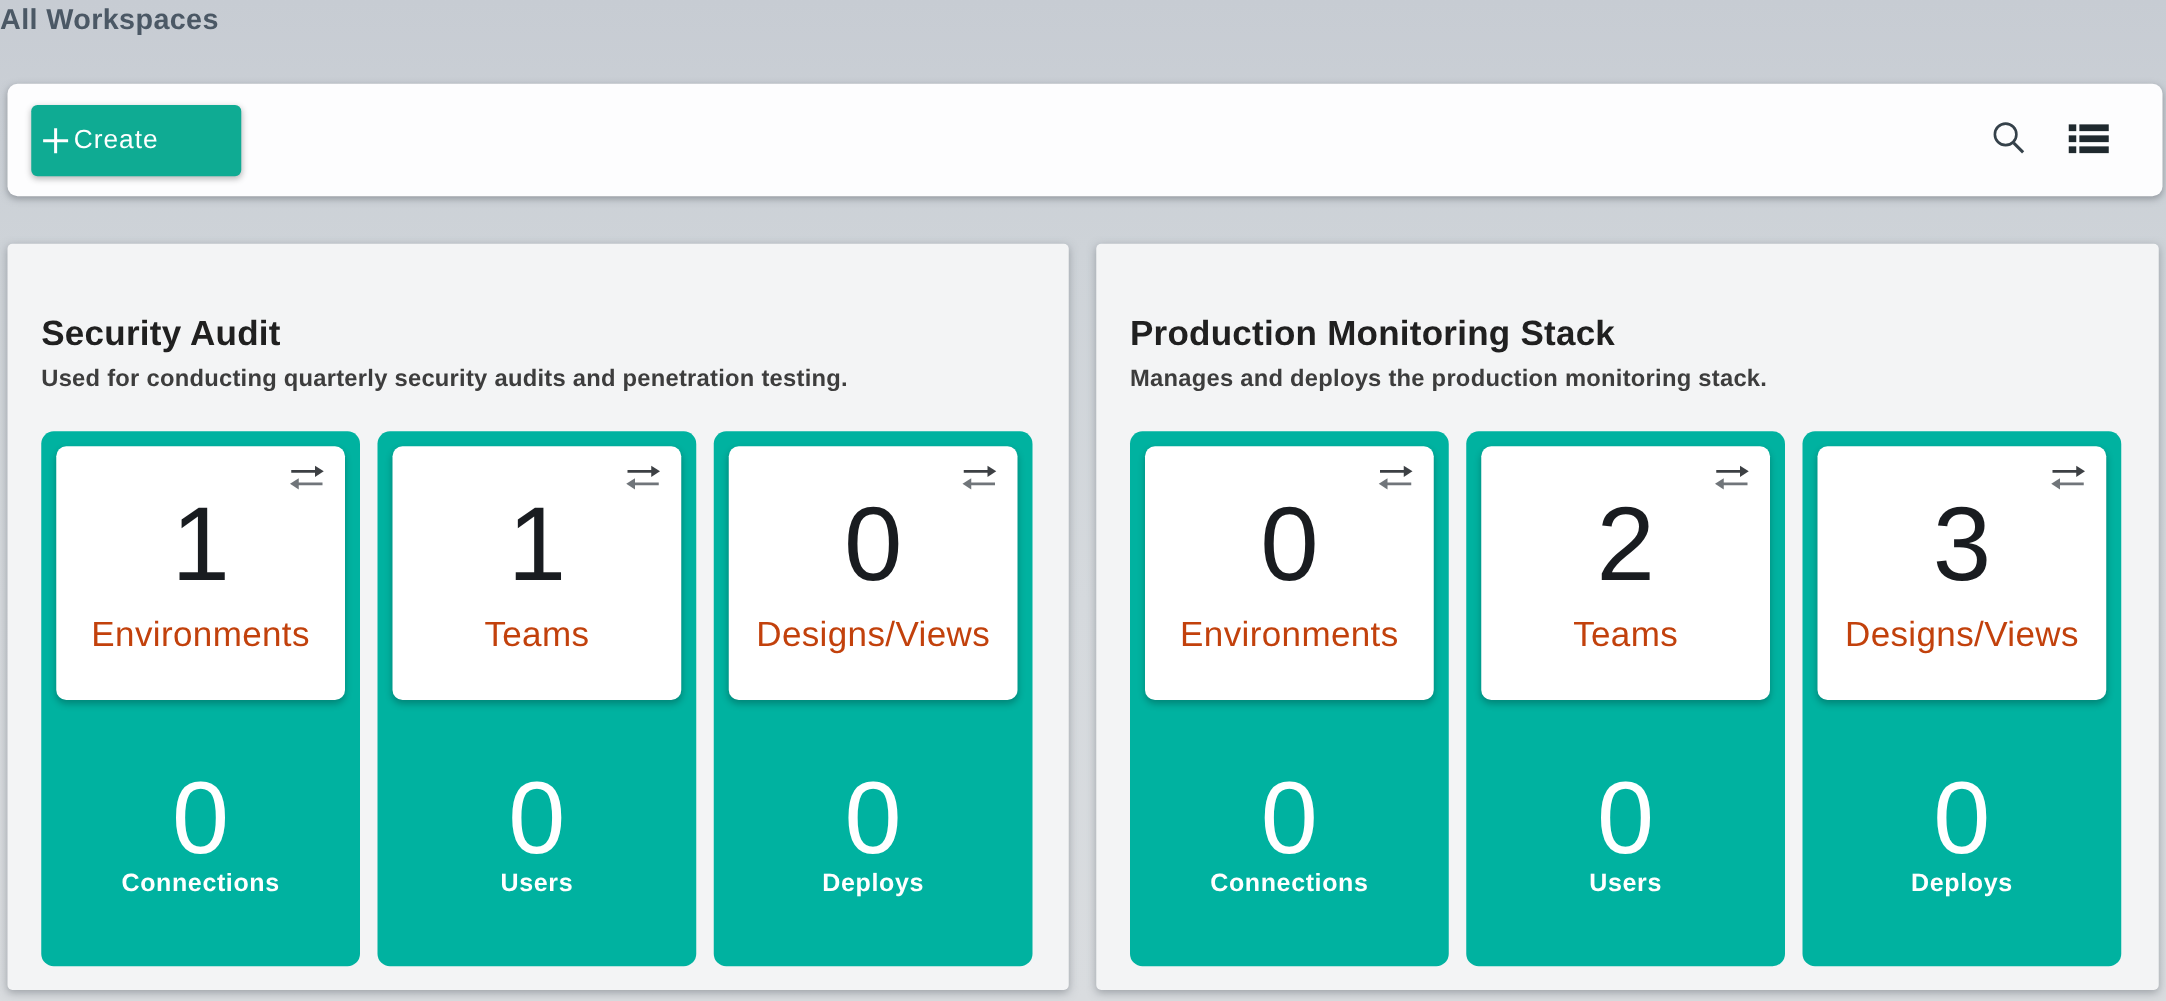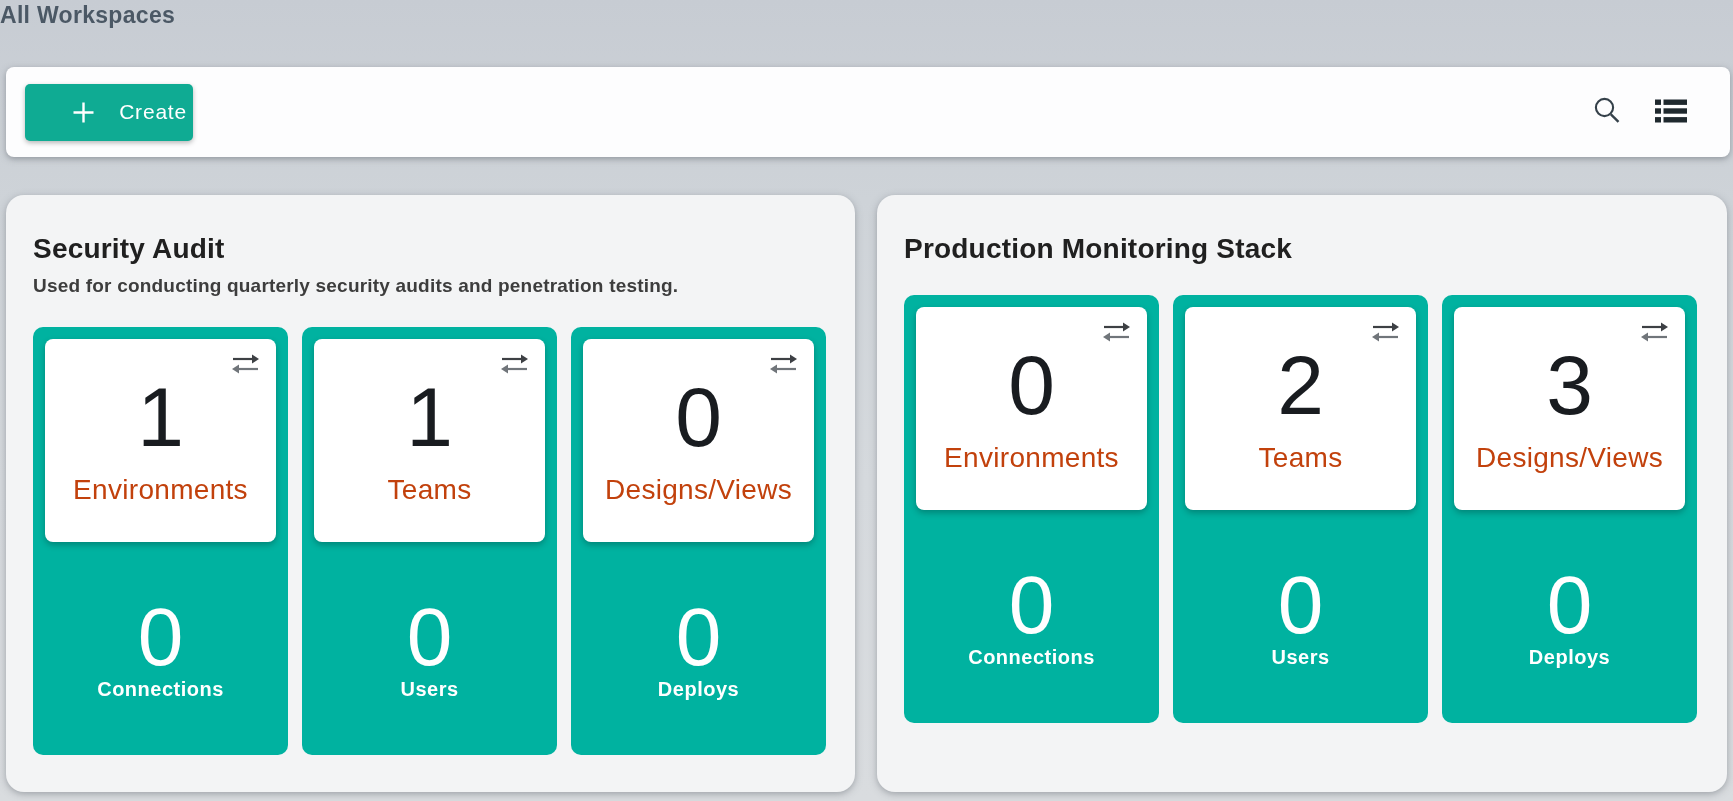--- a/index.html
+++ b/index.html
@@ -19,35 +19,35 @@
   .toolbar{
     position:absolute;left:6px;top:67px;width:1724px;height:90px;
     background:#fdfdfe;border-radius:8px;
     box-shadow:0 2px 6px rgba(96,102,110,.55);
     display:flex;align-items:center;
   }
   .create-btn{
     margin-left:19px;width:168px;height:57px;
     background:#0fab93;border:none;border-radius:5px;
     box-shadow:0 2px 5px rgba(0,0,0,.28);
-    display:flex;align-items:center;justify-content:flex-end;gap:22px;
+    display:flex;align-items:center;justify-content:flex-start;gap:1px;
     color:#fff;cursor:pointer;
   }
   .create-btn .plus{display:flex;align-items:center;}
   .create-btn .create-label{font-size:21px;letter-spacing:.8px;font-family:"Liberation Sans",sans-serif;}
   .toolbar-spacer{flex:1;}
   .icon-btn{background:none;border:none;padding:0;cursor:pointer;display:flex;align-items:center;}
   .search-btn{margin-right:31px;}
   .list-btn{margin-right:42px;}
   
   .card{
     position:absolute;top:195px;height:597px;
-    background:#f3f4f5;border-radius:18px;
+    background:#f3f4f5;border-radius:4px;
     box-shadow:0 2px 7px rgba(100,106,114,.5);
-    padding:0 27px;box-sizing:border-box;
+    padding:18px 27px;box-sizing:border-box;
   }
   .card.first{left:6px;width:849px;}
   .card.second{left:877px;width:850px;}
   .ws-title{
     margin:38px 0 0 0;
     font-size:28px;font-weight:600;color:#202020;letter-spacing:.2px;
   }
   .ws-desc{
     margin:10px 0 0 0;
     font-size:19px;font-weight:700;color:#3d3d3d;letter-spacing:.2px;
@@ -179,20 +179,21 @@
           <div class="num">0</div>
           <div class="lbl">Deploys</div>
         </div>
       </div>
 
     </div>
   </section>
 
   <section class="card second">
     <h2 class="ws-title">Production Monitoring Stack</h2>
+    <p class="ws-desc">Manages and deploys the production monitoring stack.</p>
     <div class="tiles">
 
       <div class="tile">
         <div class="tile-top">
           <span class="transfer">
             <svg width="31" height="22" viewBox="0 0 31 22">
               <line x1="3" y1="6" x2="23" y2="6" stroke="#3d4044" stroke-width="2.2"></line>
               <path d="M22 1.5 L29 6 L22 10.5 Z" fill="#3d4044"></path>
               <line x1="28" y1="16" x2="8" y2="16" stroke="#70757a" stroke-width="2.2"></line>
               <path d="M9 11.5 L2 16 L9 20.5 Z" fill="#70757a"></path>

